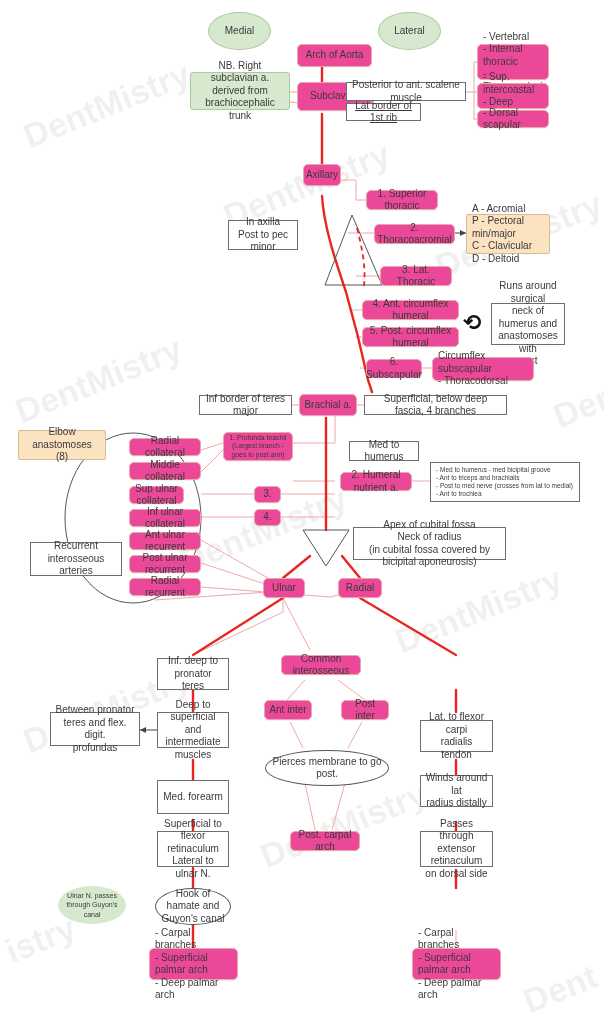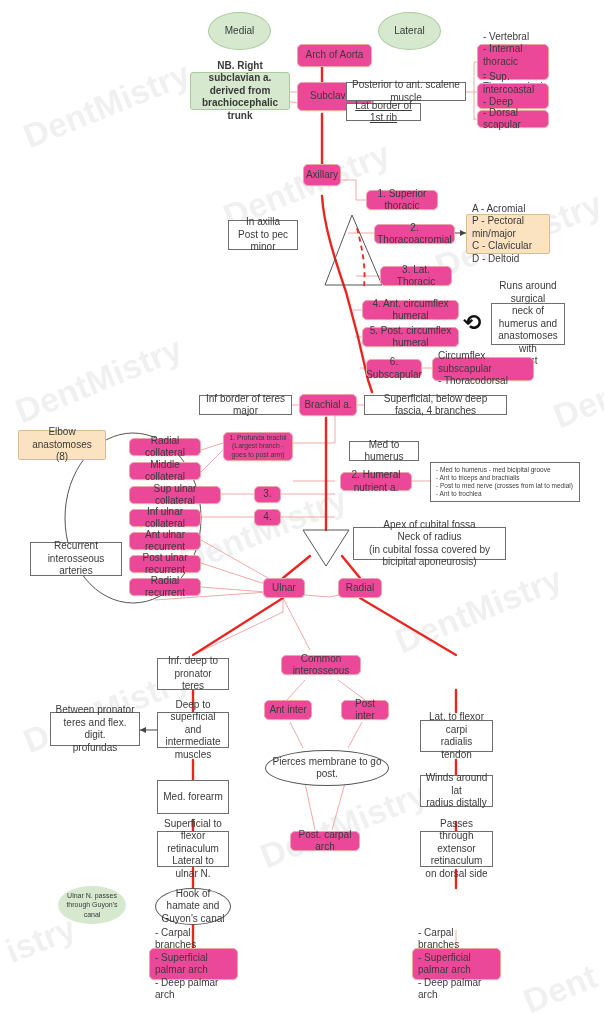--- a/index.html
+++ b/index.html
@@ -18,21 +18,21 @@
 
   
   .node{position:absolute;box-sizing:border-box;display:flex;
         align-items:center;justify-content:center;text-align:center;
         font-size:10px;line-height:1.25;color:#3a3a3a;padding:2px 3px;}
 
   .pink{background:#ec4899;border:1px solid #e9a7a7;border-radius:5px;
         box-shadow:0 1px 1px rgba(0,0,0,.05);}
   .white{background:#ffffff;border:1px solid #6e6e6e;border-radius:0;}
   .orange{background:#fbe2c0;border:1px solid #d9bb90;border-radius:2px;}
-  .green{background:#d6e8ce;border:1px solid #a9ca9a;border-radius:3px;font-weight:bold;}
+  .green{background:#d6e8ce;border:1px solid #a9ca9a;border-radius:3px;}
   .ell-green{background:#d6e8ce;border:1px solid #a9ca9a;border-radius:50%;}
   .ell-white{background:#ffffff;border:1px solid #555;border-radius:50%;}
   .left{justify-content:flex-start;text-align:left;padding-left:5px;}
 
   .cloud{position:absolute;background:#d6e8ce;border-radius:50%;
          display:flex;align-items:center;justify-content:center;
          text-align:center;font-size:7px;color:#3a3a3a;line-height:1.3;
          box-sizing:border-box;}
   .cloud:before,.cloud:after{content:"";position:absolute;background:#d6e8ce;
          border-radius:50%;z-index:-1;}
@@ -213,21 +213,21 @@
   <div class="node pink" style="left:299px;top:394px;width:58px;height:22px;">Brachial a.</div>
   <div class="node white" style="left:364px;top:395px;width:143px;height:20px;">Superficial, below deep fascia, 4 branches</div>
 
   <div class="node orange" style="left:18px;top:430px;width:88px;height:30px;white-space:pre-line;">Elbow anastomoses
 (8)</div>
   <div class="node white" style="left:30px;top:542px;width:92px;height:34px;white-space:pre-line;">Recurrent
 interosseous arteries</div>
 
   <div class="node pink" style="left:129px;top:438px;width:72px;height:18px;">Radial collateral</div>
   <div class="node pink" style="left:129px;top:462px;width:72px;height:18px;">Middle collateral</div>
-  <div class="node pink" style="left:129px;top:486px;width:92px;height:18px;">Sup ulnar collateral</div>
+  <div class="node pink" style="left:129px;top:486px;width:55px;height:18px;">Sup ulnar collateral</div>
   <div class="node pink" style="left:129px;top:509px;width:72px;height:18px;">Inf ulnar collateral</div>
   <div class="node pink" style="left:129px;top:532px;width:72px;height:18px;">Ant ulnar recurrent</div>
   <div class="node pink" style="left:129px;top:555px;width:72px;height:18px;">Post ulnar recurrent</div>
   <div class="node pink" style="left:129px;top:578px;width:72px;height:18px;">Radial recurrent</div>
 
   <div class="node pink" style="left:223px;top:432px;width:70px;height:29px;white-space:pre-line;font-size:6.8px;">1. Profunda brachii
 (Largest branch -
 goes to post arm)</div>
 
   <div class="node white" style="left:349px;top:441px;width:70px;height:20px;">Med to humerus</div>

